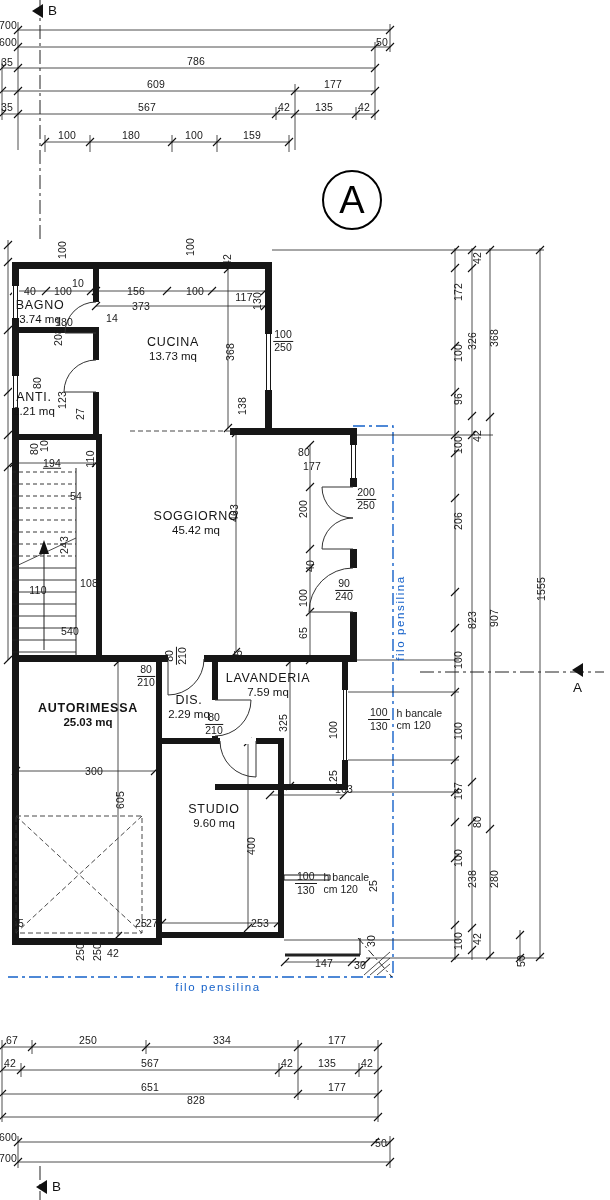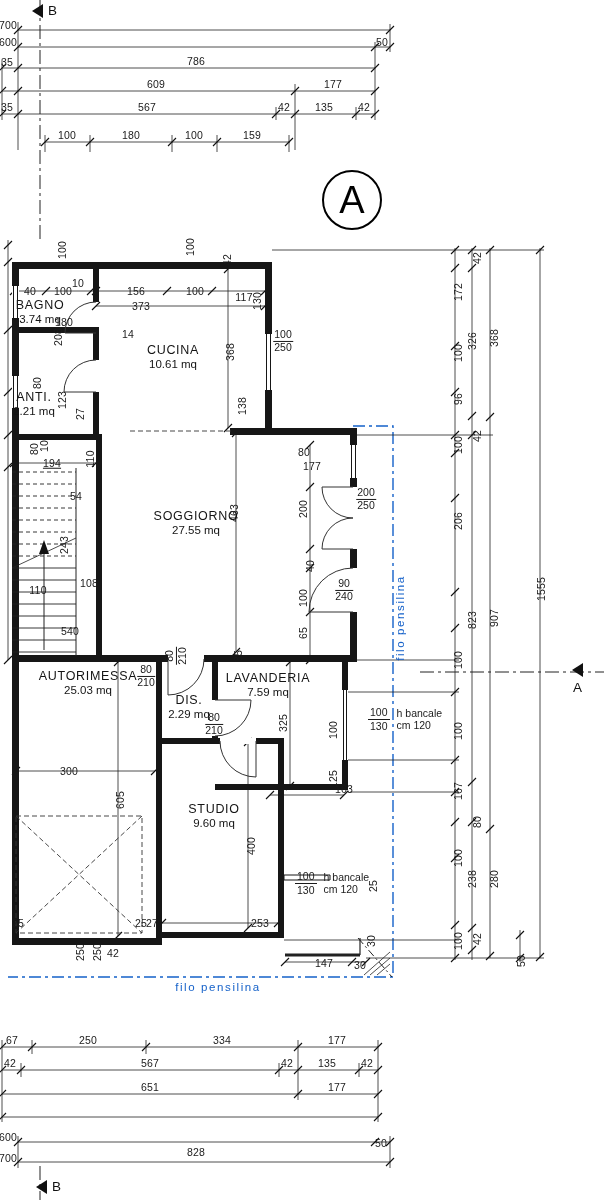--- a/index.html
+++ b/index.html
@@ -172,21 +172,21 @@
       <span class="dim rot" style="left: 227px; top: 260px;">42</span>
       <span class="dim" style="left: 30px; top: 291px;">40</span>
       <span class="dim" style="left: 63px; top: 291px;">100</span>
       <span class="dim" style="left: 78px; top: 283px;">10</span>
       <span class="dim" style="left: 136px; top: 291px;">156</span>
       <span class="dim" style="left: 195px; top: 291px;">100</span>
       <span class="dim" style="left: 244px; top: 297px;">117</span>
       <span class="dim rot" style="left: 257px; top: 301px;">130</span>
       <span class="dim" style="left: 141px; top: 306px;">373</span>
       <span class="dim" style="left: 64px; top: 322px;">180</span>
-      <span class="dim" style="left: 112px; top: 334px; margin-left: 16px;">14</span>
+      <span class="dim" style="left: 112px; top: 318px;">14</span>
       <span class="dim rot" style="left: 58px; top: 337px;">208</span>
       <span class="dim rot" style="left: 230px; top: 352px;">368</span>
       <span class="dim rot" style="left: 242px; top: 406px;">138</span>
       <span class="dim rot" style="left: 37px; top: 383px;">80</span>
       <span class="dim rot" style="left: 62px; top: 400px;">123</span>
       <span class="dim rot" style="left: 80px; top: 414px;">27</span>
       <span class="dim rot" style="left: 34px; top: 449px;">80</span>
       <span class="dim rot" style="left: 44px; top: 446px;">10</span>
       <span class="dim" style="left: 52px; top: 463px; text-decoration: underline;">194</span>
       <span class="dim rot" style="left: 90px; top: 459px;">110</span>
@@ -200,21 +200,21 @@
       <span class="dim" style="left: 312px; top: 466px;">177</span>
       <span class="dim rot" style="left: 303px; top: 509px;">200</span>
       <span class="dim rot" style="left: 310px; top: 566px;">40</span>
       <span class="dim rot" style="left: 303px; top: 598px;">100</span>
       <span class="dim rot" style="left: 303px; top: 633px;">65</span>
       <span class="dim rot" style="left: 238px; top: 656px;">35</span>
       <span class="dim rot" style="left: 283px; top: 723px;">325</span>
       <span class="dim rot" style="left: 333px; top: 730px;">100</span>
       <span class="dim rot" style="left: 333px; top: 779px;">125</span>
       <span class="dim" style="left: 301px; top: 789px; margin-left: 43px;">163</span>
-      <span class="dim" style="left: 69px; top: 771px;">300</span>
+      <span class="dim" style="left: 94px; top: 771px;">300</span>
       <span class="dim rot" style="left: 120px; top: 800px;">605</span>
       <span class="dim" style="left: 18px; top: 923px;">25</span>
       <span class="dim" style="left: 141px; top: 923px;">25</span>
       <span class="dim" style="left: 152px; top: 923px;">27</span>
       <span class="dim" style="left: 260px; top: 923px;">253</span>
       <span class="dim rot" style="left: 251px; top: 846px;">400</span>
       <span class="dim rot" style="left: 80px; top: 952px;">250</span>
       <span class="dim rot" style="left: 97px; top: 952px;">250</span>
       <span class="dim" style="left: 113px; top: 953px;">42</span>
       <span class="dim" style="left: 324px; top: 963px;">147</span>
@@ -247,41 +247,41 @@
       <span class="dim" style="left: 88px; top: 1040px;">250</span>
       <span class="dim" style="left: 222px; top: 1040px;">334</span>
       <span class="dim" style="left: 337px; top: 1040px;">177</span>
       <span class="dim" style="left: 10px; top: 1063px;">42</span>
       <span class="dim" style="left: 150px; top: 1063px;">567</span>
       <span class="dim" style="left: 287px; top: 1063px;">42</span>
       <span class="dim" style="left: 327px; top: 1063px;">135</span>
       <span class="dim" style="left: 367px; top: 1063px;">42</span>
       <span class="dim" style="left: 150px; top: 1087px;">651</span>
       <span class="dim" style="left: 337px; top: 1087px;">177</span>
-      <span class="dim" style="left: 196px; top: 1152px;">828</span>
+      <span class="dim" style="left: 196px; top: 1100px;">828</span>
       <span class="dim" style="left: 8px; top: 1137px;">600</span>
       <span class="dim" style="left: 381px; top: 1143px;">50</span>
       <span class="dim" style="left: 8px; top: 1158px;">700</span>
       <div class="room" style="left: 40px; top: 311px;">
         <span class="rname">BAGNO</span>
         <span class="rarea">3.74 mq</span>
       </div>
-      <div class="room" style="left: 173px; top: 356px;">
+      <div class="room" style="left: 173px; top: 348px;">
         <span class="rname">CUCINA</span>
-        <span class="rarea">10.61 mq</span>
+        <span class="rarea">13.73 mq</span>
       </div>
       <div class="room" style="left: 34px; top: 403px;">
         <span class="rname">ANTI.</span>
         <span class="rarea">2.21 mq</span>
       </div>
       <div class="room" style="left: 196px; top: 522px;">
         <span class="rname">SOGGIORNO</span>
-        <span class="rarea">27.55 mq</span>
-      </div>
-      <div class="room" style="left: 88px; top: 682px;">
+        <span class="rarea">45.42 mq</span>
+      </div>
+      <div class="room" style="left: 88px; top: 714px; font-weight: bold;">
         <span class="rname">AUTORIMESSA</span>
         <span class="rarea">25.03 mq</span>
       </div>
       <div class="room" style="left: 189px; top: 706px;">
         <span class="rname">DIS.</span>
         <span class="rarea">2.29 mq</span>
       </div>
       <div class="room" style="left: 268px; top: 684px;">
         <span class="rname">LAVANDERIA</span>
         <span class="rarea">7.59 mq</span>

